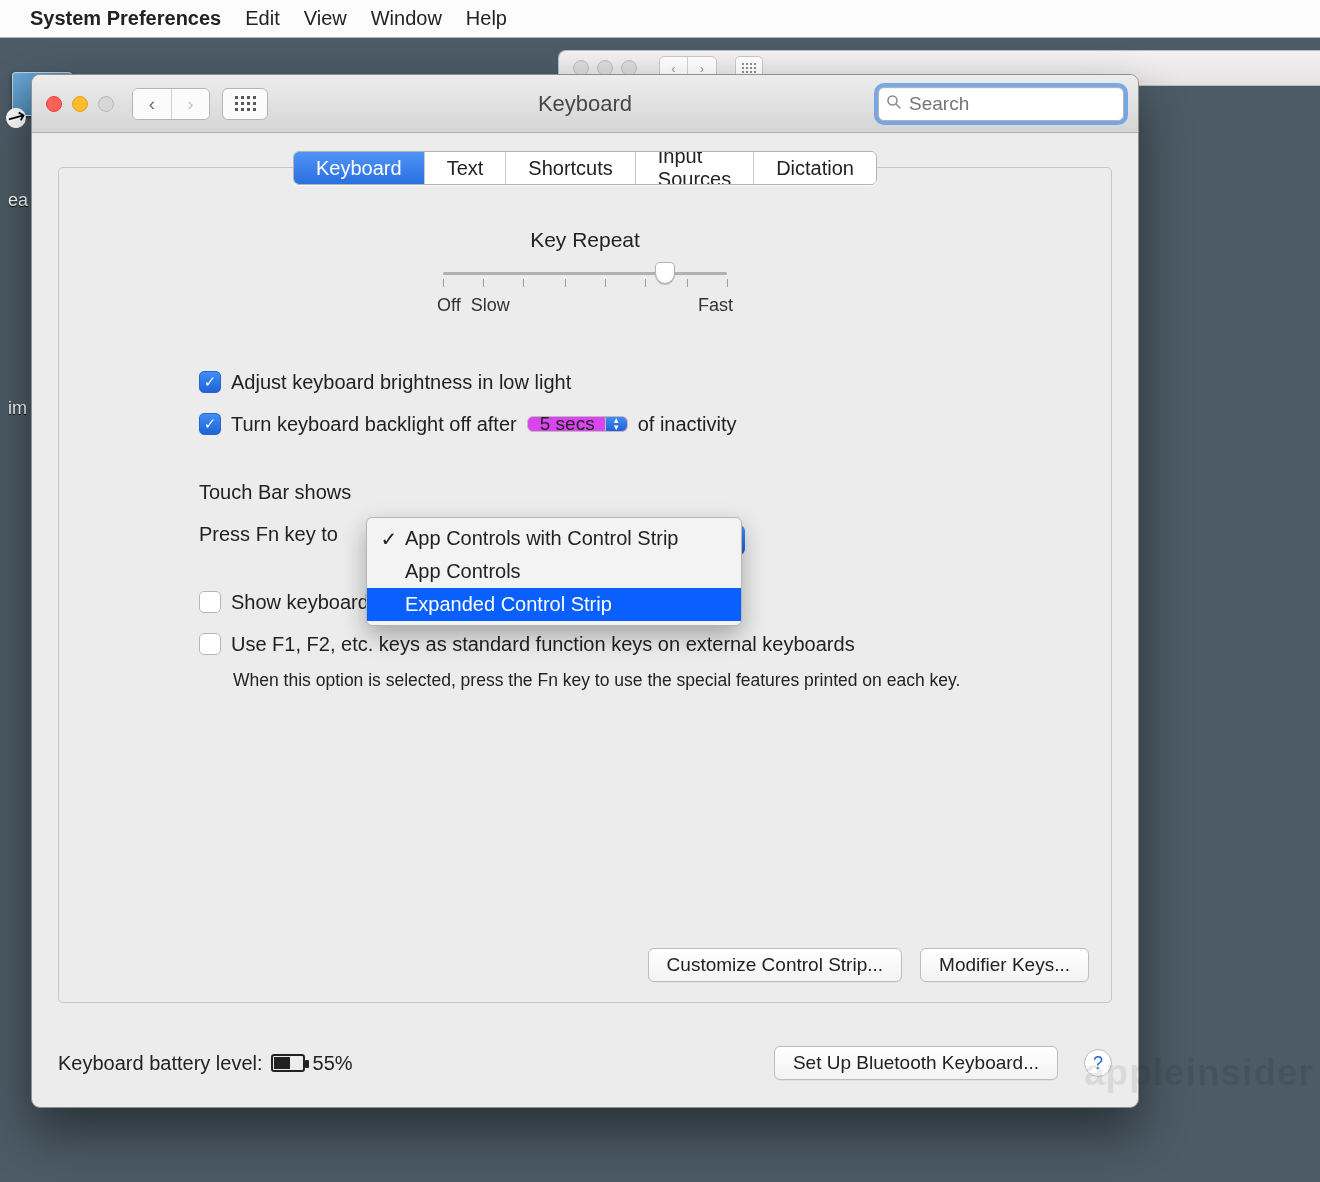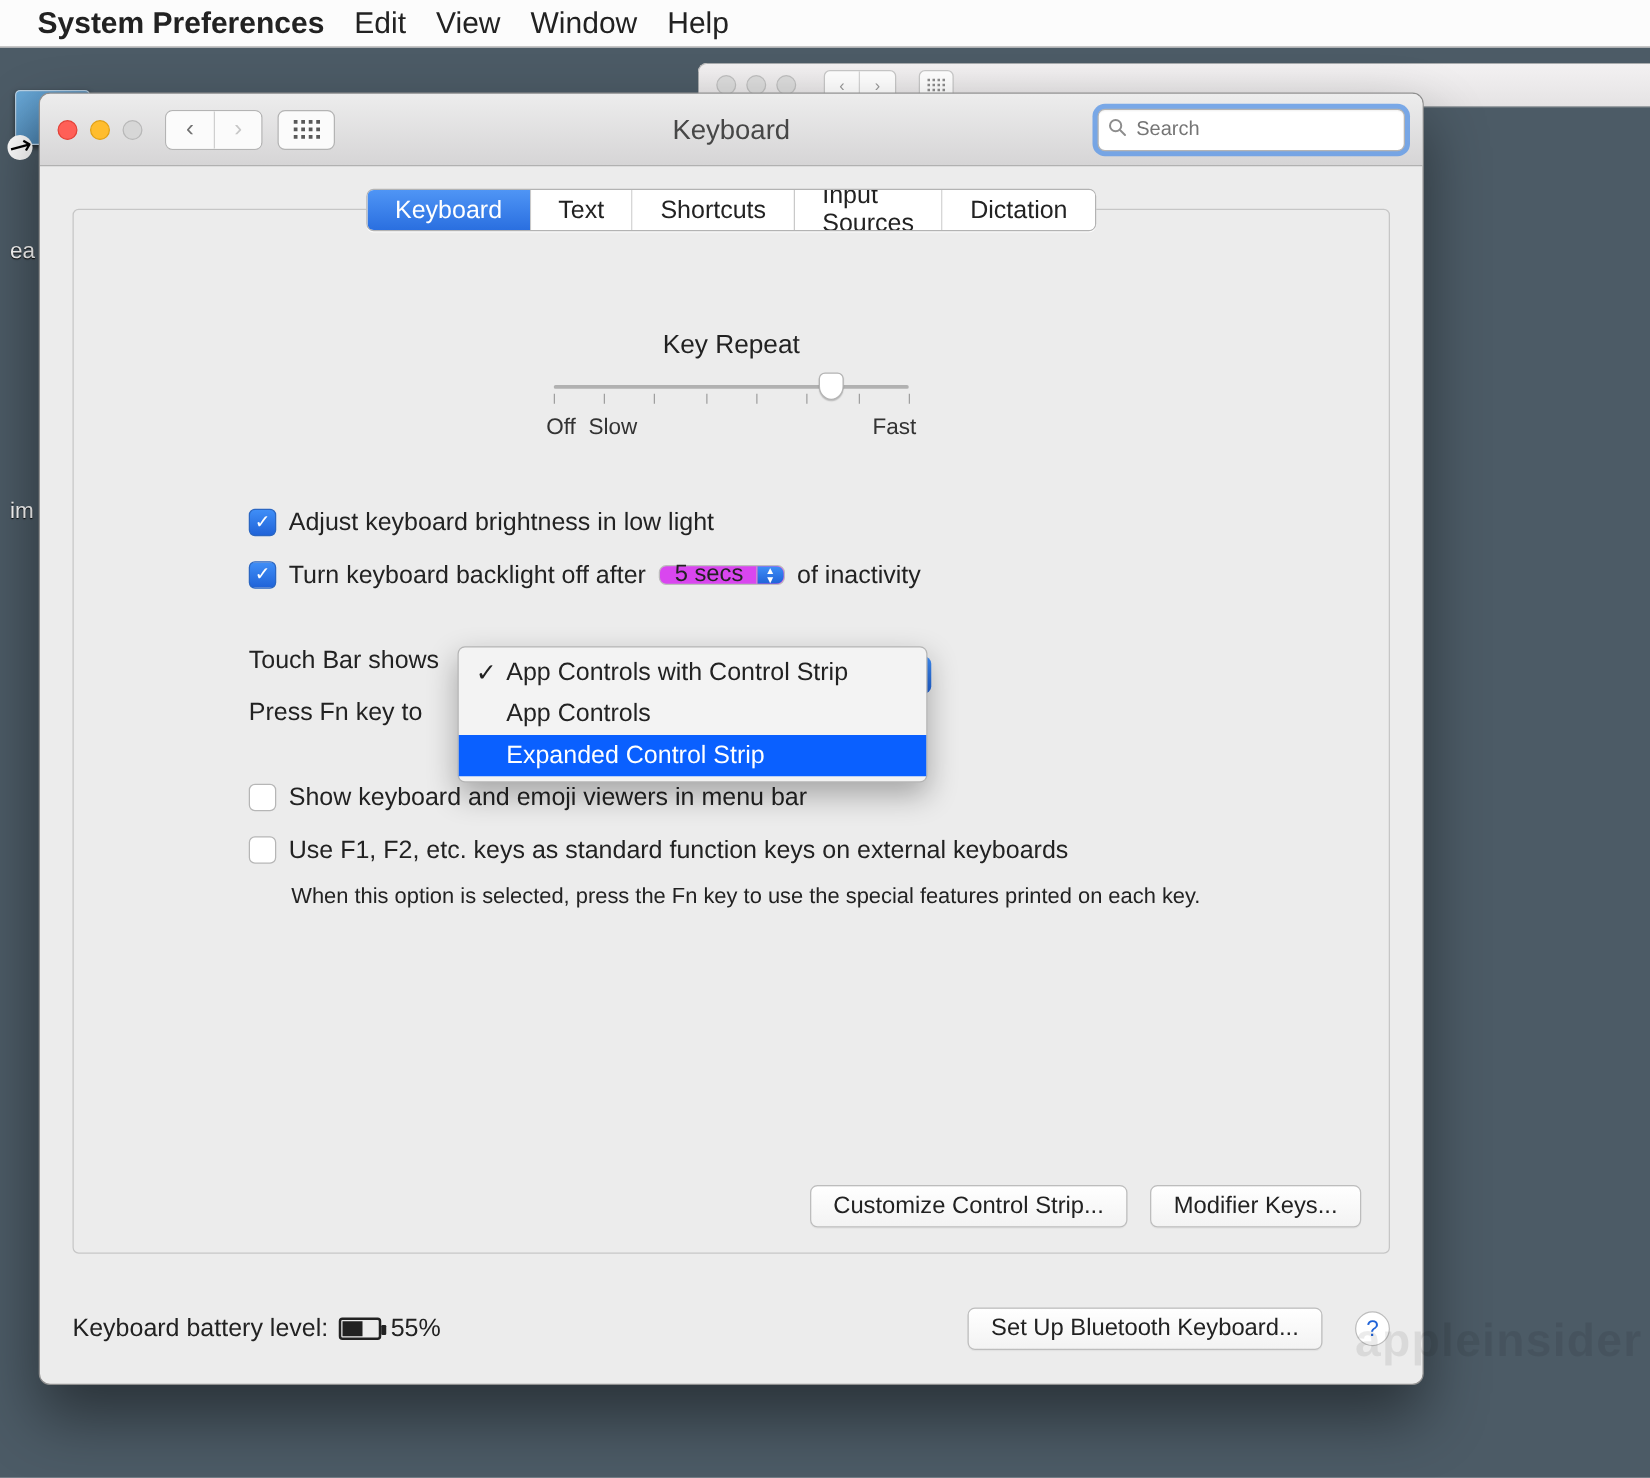--- a/index.html
+++ b/index.html
@@ -1,20 +1,20 @@
 <!DOCTYPE html>
 <html><head>
 <meta charset="utf-8">
 <style>
   html,body{margin:0;padding:0;height:100%;background:#4c5b66;font-family:-apple-system,"Helvetica Neue",Helvetica,Arial,sans-serif;font-size:16px;color:#222;}
   *{box-sizing:border-box;}
   
   .menubar{position:absolute;left:0;right:0;top:0;height:38px;background:#fcfcfc;border-bottom:1px solid #b5b5b5;display:flex;align-items:center;padding:0 12px;z-index:5;}
   .menubar .apple{font-size:22px;margin-right:18px;}
-  .menubar .item{font-size:24px;margin-right:24px;cursor:default;}
+  .menubar .item{font-size:20px;margin-right:24px;cursor:default;}
   .menubar .item.bold{font-weight:700;}
   
   .desk-label{position:absolute;left:8px;color:#fff;font-size:18px;text-shadow:0 1px 1px #000;}
   .desk-icon{position:absolute;left:12px;top:72px;width:60px;height:44px;background:linear-gradient(135deg,#6aa9d8,#3a6f9a);border:1px solid rgba(255,255,255,.6);border-radius:4px;box-shadow:0 2px 4px rgba(0,0,0,.5);}
   .desk-arrow{position:absolute;left:6px;top:108px;font-size:22px;color:#000;background:#fff;border-radius:50%;width:20px;height:20px;line-height:18px;text-align:center;transform:rotate(30deg);}
   
   .bgwin{position:absolute;left:558px;right:0;top:50px;height:36px;background:linear-gradient(#f3f1f2,#e5e3e4);border:1px solid #bdbdbd;border-right:none;border-radius:8px 0 0 0;z-index:4;display:flex;align-items:center;padding-left:14px;gap:8px;}
   .bgwin .tl{width:16px;height:16px;border-radius:50%;background:#dcdcdc;border:1px solid #bfbfbf;}
   .bgwin .seg{margin-left:14px;display:flex;border:1px solid #c8c8c8;border-radius:5px;height:24px;background:#fff;}
   .bgwin .seg div{width:28px;border-right:1px solid #d6d6d6;display:flex;align-items:center;justify-content:center;color:#9b9b9b;font-size:13px;}
@@ -31,31 +31,31 @@
   .tl-yel{background:#ffbd2e;border:1px solid #e1a117;}
   .tl-grn{background:#d7d7d7;border:1px solid #b8b8b8;}
   .navseg{display:flex;border:1px solid #b4b4b4;border-radius:6px;overflow:hidden;background:#fff;height:32px;}
   .navseg button{width:38px;background:#fbfbfb;border:none;color:#707070;font-size:19px;display:flex;align-items:center;justify-content:center;}
   .navseg button+button{border-left:1px solid #cfcfcf;}
   .gridbtn{margin-left:12px;width:46px;height:32px;border:1px solid #b4b4b4;border-radius:6px;background:#fbfbfb;display:flex;align-items:center;justify-content:center;}
   .gridbtn span{display:grid;grid-template-columns:repeat(4,3px);grid-template-rows:repeat(3,3px);gap:3px;}
   .gridbtn i{width:3px;height:3px;background:#585858;}
   .wtitle{position:absolute;left:0;right:0;text-align:center;font-size:22px;color:#474747;pointer-events:none;}
   .searchwrap{margin-left:auto;position:relative;}
-  .search{width:246px;height:34px;border-radius:6px;border:1px solid #b4b4b4;background:#fff;box-shadow:0 0 0 4px rgba(92,151,230,.8),inset 0 1px 1px rgba(0,0,0,.05);padding:0 10px 0 30px;font-size:16px;}
+  .search{width:246px;height:34px;border-radius:6px;border:1px solid #b4b4b4;background:#fff;box-shadow:0 0 0 4px rgba(92,151,230,.8),inset 0 1px 1px rgba(0,0,0,.05);padding:0 10px 0 30px;font-size:19px;}
   .searchwrap .mag{position:absolute;left:8px;top:7px;color:#8d8d8d;font-size:18px;}
   
   .panel{position:absolute;left:26px;right:26px;top:92px;bottom:104px;border:1px solid #c6c6c6;border-radius:5px;background:#ececec;padding:0;}
   
   .tabs{position:absolute;left:50%;transform:translateX(-50%);top:-17px;display:flex;border:1px solid #b3b3b3;border-radius:6px;overflow:hidden;background:#fff;height:34px;box-shadow:0 1px 0 rgba(255,255,255,.8);}
   .tabs div{padding:0 22px;display:flex;align-items:center;font-size:20px;border-right:1px solid #c9c9c9;background:#fff;cursor:default;}
   .tabs div:last-child{border-right:none;}
   .tabs div.active{background:linear-gradient(#4f95f5,#2a6fe0);color:#fff;}
   
-  .sliders{display:flex;justify-content:center;gap:110px;margin-top:96px;}
+  .sliders{display:flex;justify-content:center;gap:110px;margin-top:60px;}
   .slblock{width:300px;text-align:center;}
   .slhdr{font-size:21px;margin-bottom:12px;}
   .track{position:relative;height:3px;background:#b1b1b1;border-radius:2px;margin:20px 8px 0;}
   .ticks{position:relative;height:12px;margin:4px 8px 0;}
   .ticks i{position:absolute;top:0;width:1px;height:8px;background:#9f9f9f;}
   .thumb{position:absolute;top:-10px;width:20px;height:22px;background:#fff;border:1px solid #b4b4b4;border-radius:5px 5px 50% 50%;transform:translateX(-50%);box-shadow:0 1px 1px rgba(0,0,0,.2);}
   .sllabels{display:flex;justify-content:space-between;font-size:18px;margin:4px 2px 0;color:#333;}
   
   .form{margin:50px 0 0 140px;font-size:20px;line-height:1.6;}
   .row{display:flex;align-items:center;margin-bottom:10px;}

